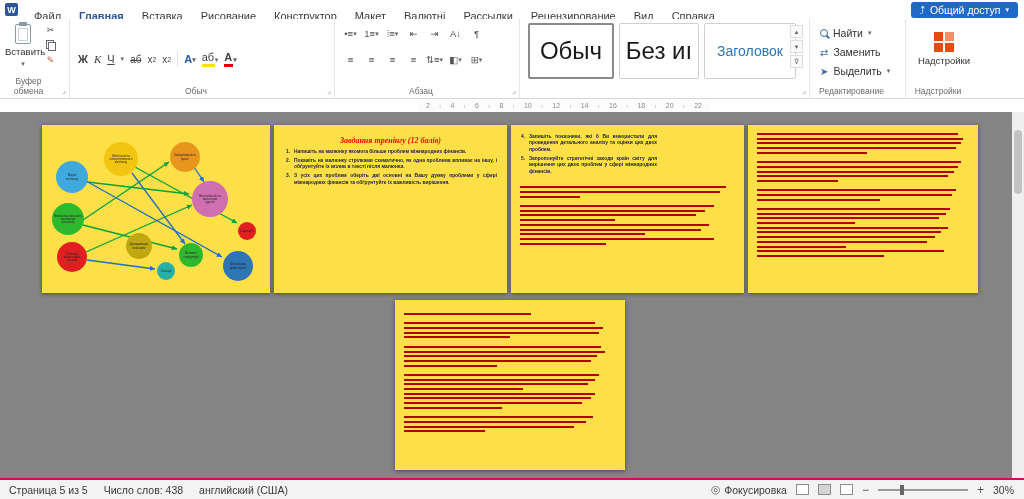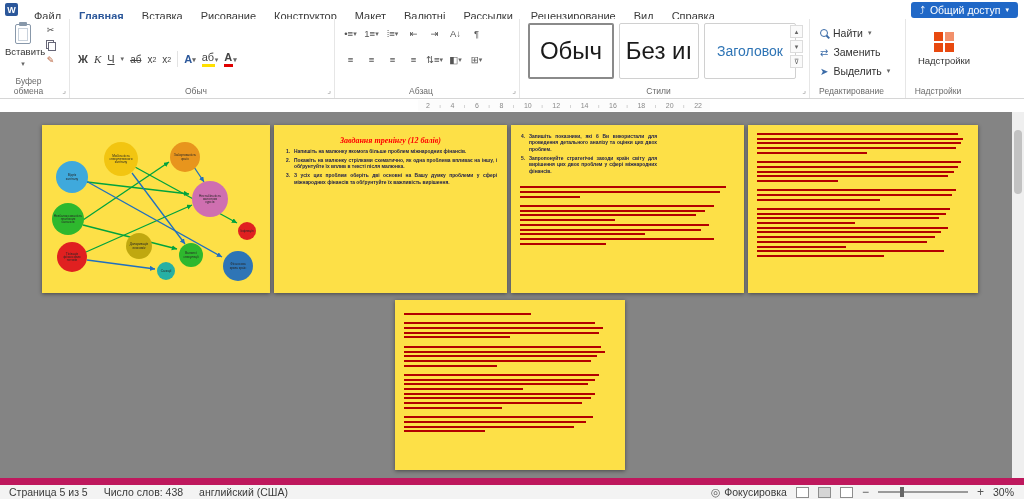--- a/index.html
+++ b/index.html
@@ -94,21 +94,21 @@
   .doc-list .num { width:8px; flex:none; }
   .doc-list .txt { flex:1; }
 
   
   .p3-items { margin:9px 0 0 10px; width:136px; }
   .red-block { margin:0 9px; }
   .rl { height:2px; background:#b30000; margin-bottom:2.7px; }
   .rl.gap { background:transparent; }
 
   
-  .statusbar { position:absolute; left:0; right:0; bottom:0; height:21px; background:#f3f3f3; border-top:7px solid #be185d; display:flex; align-items:center; font-size:10.5px; color:#3a3a3a; }
+  .statusbar { position:absolute; left:0; right:0; bottom:0; height:21px; background:#f3f3f3; border-top:2px solid #be185d; display:flex; align-items:center; font-size:10.5px; color:#3a3a3a; }
   .sb-left { display:flex; align-items:center; gap:16px; padding-left:9px; }
   .sb-right { margin-left:auto; display:flex; align-items:center; gap:9px; padding-right:10px; }
   .acc-ico { width:11px; height:11px; border:1px solid #3a3a3a; border-radius:50%; position:relative; display:inline-block; flex:none; }
   .acc-ico::before { content:''; position:absolute; top:1.5px; left:50%; transform:translateX(-50%); width:3px; height:3px; border-radius:50%; background:#3a3a3a; }
   .acc-ico::after { content:''; position:absolute; bottom:1px; left:50%; transform:translateX(-50%); width:6px; height:3.5px; border-radius:2px 2px 0 0; background:#3a3a3a; }
   .sb-acc { display:flex; align-items:center; gap:5px; }
   .focus-item { display:flex; align-items:center; gap:4px; }
   .vico { width:13px; height:11px; border:1px solid #8d8d8d; background:#fff; }
   .vico.sel { background:#d5d5d5; }
   .zoom-slider { width:90px; height:2px; background:#9a9a9a; position:relative; }
@@ -209,21 +209,20 @@
       <div class="style-cards" id="style-cards">
           <div class="style-card sel" style="width: 86px; color: rgb(26, 26, 26); font-size: 24px;">Обыч</div>
           <div class="style-card" style="width: 80px; color: rgb(26, 26, 26); font-size: 24px;">Без иı</div>
           <div class="style-card" style="width: 92px; color: rgb(46, 116, 181); font-size: 14px;">Заголовок</div>
         </div>
       <div class="style-scroll">
         <span>▴</span>
         <span>▾</span>
         <span>⊽</span>
       </div>
-      <div class="group-label">Стили</div>
       <div class="launcher">⌟</div>
     </div>
 
     <div class="group g-edit">
       <div class="edit-items" id="edit-items">
           <span class="edit-item">
             <span class="search-ico"></span>
             <span>Найти</span>
             <span class="smallarr">▾</span>
           </span>

